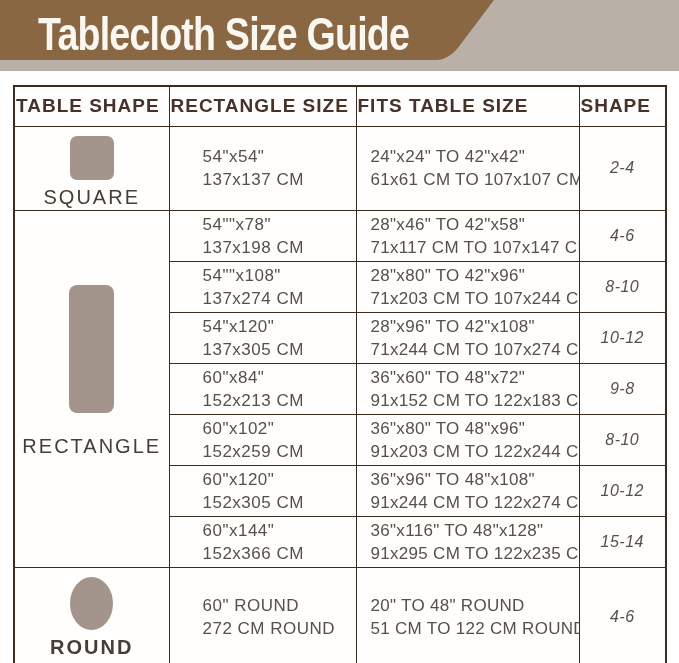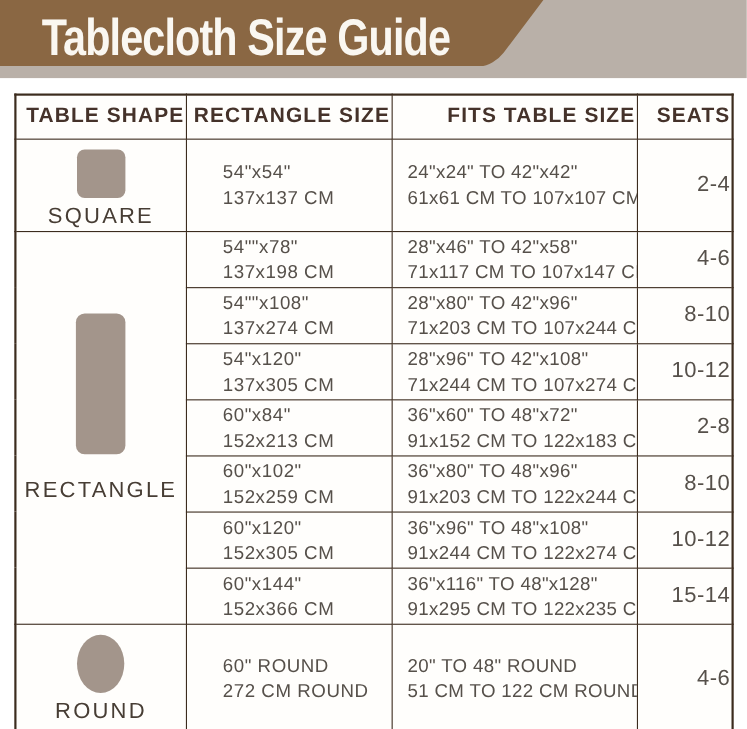--- a/index.html
+++ b/index.html
@@ -37,43 +37,44 @@
     border:1.5px solid var(--border,#3c2c1e);
     vertical-align:middle;
     overflow:hidden;
   }
   tr.header-row { height:40px; }
   tr.row-square { height:78px; }
   tr.row-rect   { height:51px; }
   tr.row-round  { height:101px; }
   .size-guide th {
     font-size:19px; font-weight:700; letter-spacing:1px;
-    color:var(--header_text,#45322a); text-align:right;
+    color:var(--header_text,#45322a); text-align:left;
     white-space:nowrap;
   }
   td.cell-size {
     text-align:left; padding-left:33px;
     font-size:17px; line-height:23px; letter-spacing:0.5px;
     color:var(--body_text,#56504a); white-space:nowrap;
   }
   td.cell-fits {
     text-align:left; padding-left:14px;
     font-size:17px; line-height:23px; letter-spacing:0.3px;
     color:var(--body_text,#56504a); white-space:nowrap;
   }
   td.cell-seats {
-    text-align:right; font-size:20px; letter-spacing:0.5px;
+    text-align:center; font-size:16px; letter-spacing:0.5px;
     color:var(--body_text,#56504a);
+    font-style:italic;
   }
   
   td.cell-shape { text-align:center; }
   .shape-stack { display:flex; flex-direction:column; align-items:center; }
   .stack-square { margin-top:8px; }
   .stack-rect   { margin-bottom:34px;text-align:center; }
-  .stack-round  { margin-top:2px; }
+  .stack-round  { margin-top:2px;font-weight:bold; }
   .shape-square {
     width:44px; height:44px; border-radius:7px;
     background:var(--shape,#a3958b);
   }
   .shape-rect {
     width:45px; height:128px; border-radius:8px;
     background:var(--shape,#a3958b);
   }
   .shape-round {
     width:43px; height:53px; border-radius:50%;
@@ -99,21 +100,21 @@
       <col style="width:155px">
         <col style="width:187px">
         <col style="width:223px">
         <col style="width:87px">
     </colgroup>
     <thead>
       <tr class="header-row">
         <th>TABLE SHAPE</th>
         <th>RECTANGLE SIZE</th>
         <th>FITS TABLE SIZE</th>
-        <th>SEATS</th>
+        <th>SHAPE</th>
       </tr>
     </thead>
     <tbody>
 
       <tr class="row-square">
         <td class="cell-shape">
           <div class="shape-stack stack-square">
             <div class="shape-square"></div>
             <div class="shape-label">SQUARE</div>
           </div>
@@ -170,21 +171,21 @@
       </tr>
       <tr class="row-rect">
         <td class="cell-size">
           <div>60"x84"</div>
           <div>152x213 CM</div>
         </td>
         <td class="cell-fits">
           <div>36"x60" TO 48"x72"</div>
           <div>91x152 CM TO 122x183 CM</div>
         </td>
-        <td class="cell-seats">2-8</td>
+        <td class="cell-seats">9-8</td>
       </tr>
       <tr class="row-rect">
         <td class="cell-size">
           <div>60"x102"</div>
           <div>152x259 CM</div>
         </td>
         <td class="cell-fits">
           <div>36"x80" TO 48"x96"</div>
           <div>91x203 CM TO 122x244 CM</div>
         </td>

